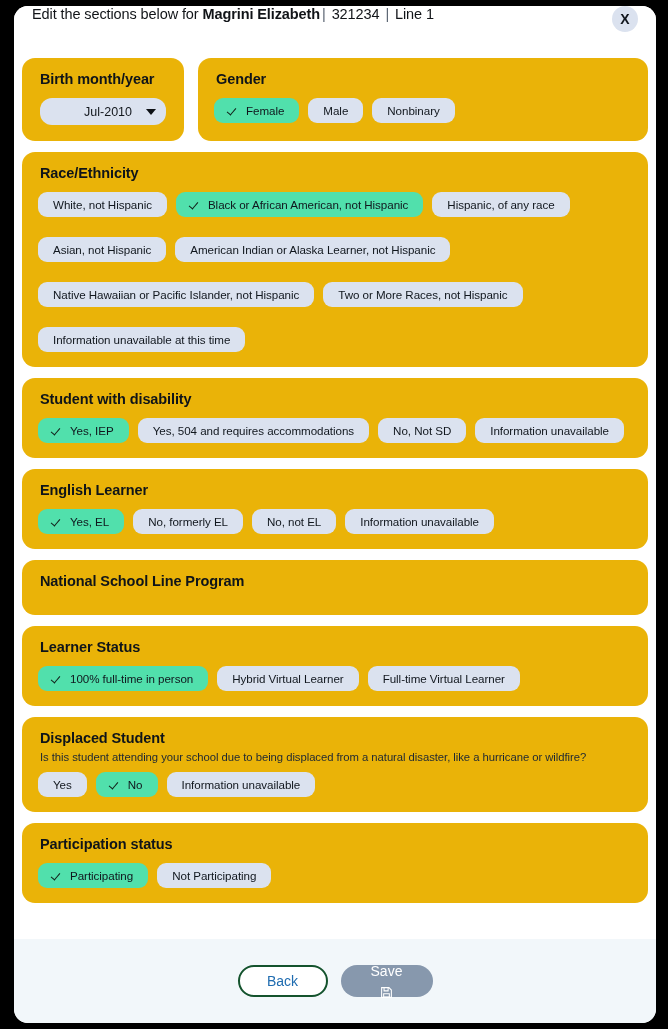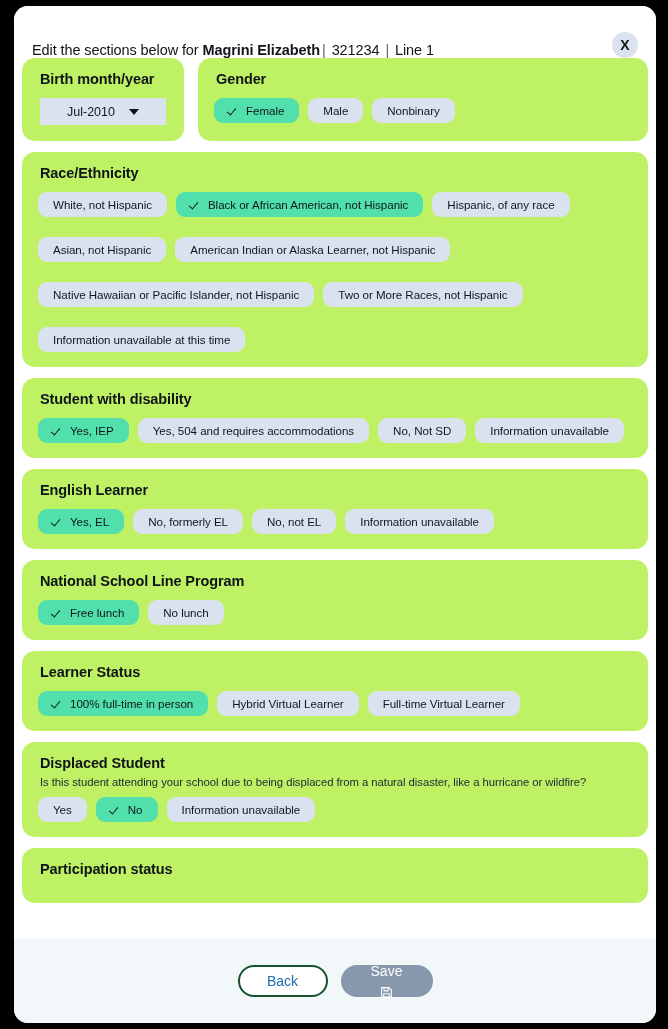--- a/index.html
+++ b/index.html
@@ -22,21 +22,21 @@
     border-radius:14px;
     overflow:hidden;
     display:flex;flex-direction:column;
   }
 
   
   .header{
     flex:0 0 auto;
     height:52px;
     background:#ffffff;
-    display:flex;align-items:flex-end;
+    display:flex;align-items:flex-start;
     padding:0 14px 0 18px;
     box-sizing:border-box;
   }
   .header-title{
     font-size:14.5px;color:#111418;
     letter-spacing:-0.1px;
     white-space:nowrap;
   }
   .header-title b{font-weight:700;}
   .header-title .sep{color:#5a6472;padding:0 2px;}
@@ -56,42 +56,42 @@
     background:#ffffff;
     padding:0 8px 0 8px;
     box-sizing:border-box;
     overflow:hidden;
     display:flex;flex-direction:column;
   }
 
   .row-top{display:flex;gap:14px;margin-bottom:11px;}
 
   .panel{
-    background:#bef264;
+    background:#eab308;
     border-radius:13px;
     box-sizing:border-box;
     padding:13px 16px 15px 16px;
     margin-bottom:11px;
   }
   .panel-narrow{flex:0 0 162px;padding:13px 16px 16px 16px;margin-bottom:0;}
   .panel-wide{flex:1 1 auto;margin-bottom:0;}
 
   .panel-title{
     font-size:14.5px;font-weight:700;color:#0f1419;
     margin:0 0 11px 2px;letter-spacing:-0.1px;
   }
   .panel-title.sm{margin-bottom:5px;}
   .panel-sub{
     font-size:11.3px;color:#1d2733;margin:0 0 9px 2px;letter-spacing:-0.05px;
   }
 
   
   .select{
-    display:flex;align-items:center;justify-content:center;gap:14px;
-    background:#dbe2ef;border-radius:0;
+    display:flex;align-items:center;justify-content:flex-end;gap:14px;
+    background:#dbe2ef;border-radius:12px;
     height:27px;width:126px;
     font-size:12.5px;color:#12171d;
     cursor:pointer;margin-left:2px;
     padding:0 10px;box-sizing:border-box;
   }
   .caret{
     width:0;height:0;
     border-left:5px solid transparent;
     border-right:5px solid transparent;
     border-top:6px solid #0d1116;
@@ -253,29 +253,20 @@
               <span>No, not EL</span>
             </div>
             <div class="chip">
               <span>Information unavailable</span>
             </div>
           </div>
       </div>
 
       <div class="panel">
         <div class="panel-title">National School Line Program</div>
-        <div class="chips">
-            <div class="chip sel">
-              <span class="tick"></span>
-              <span>Free lunch</span>
-            </div>
-            <div class="chip">
-              <span>No lunch</span>
-            </div>
-          </div>
       </div>
 
       <div class="panel">
         <div class="panel-title">Learner Status</div>
         <div class="chips">
             <div class="chip sel">
               <span class="tick"></span>
               <span>100% full-time in person</span>
             </div>
             <div class="chip">
@@ -299,20 +290,29 @@
               <span>No</span>
             </div>
             <div class="chip">
               <span>Information unavailable</span>
             </div>
           </div>
       </div>
 
       <div class="panel">
         <div class="panel-title">Participation status</div>
+        <div class="chips">
+            <div class="chip sel">
+              <span class="tick"></span>
+              <span>Participating</span>
+            </div>
+            <div class="chip">
+              <span>Not Participating</span>
+            </div>
+          </div>
       </div>
 
       <div class="spacer-white"></div>
     </div>
 
     <div class="footer">
       <div class="btn btn-back">
         <span>Back</span>
       </div>
       <div class="btn btn-save">

